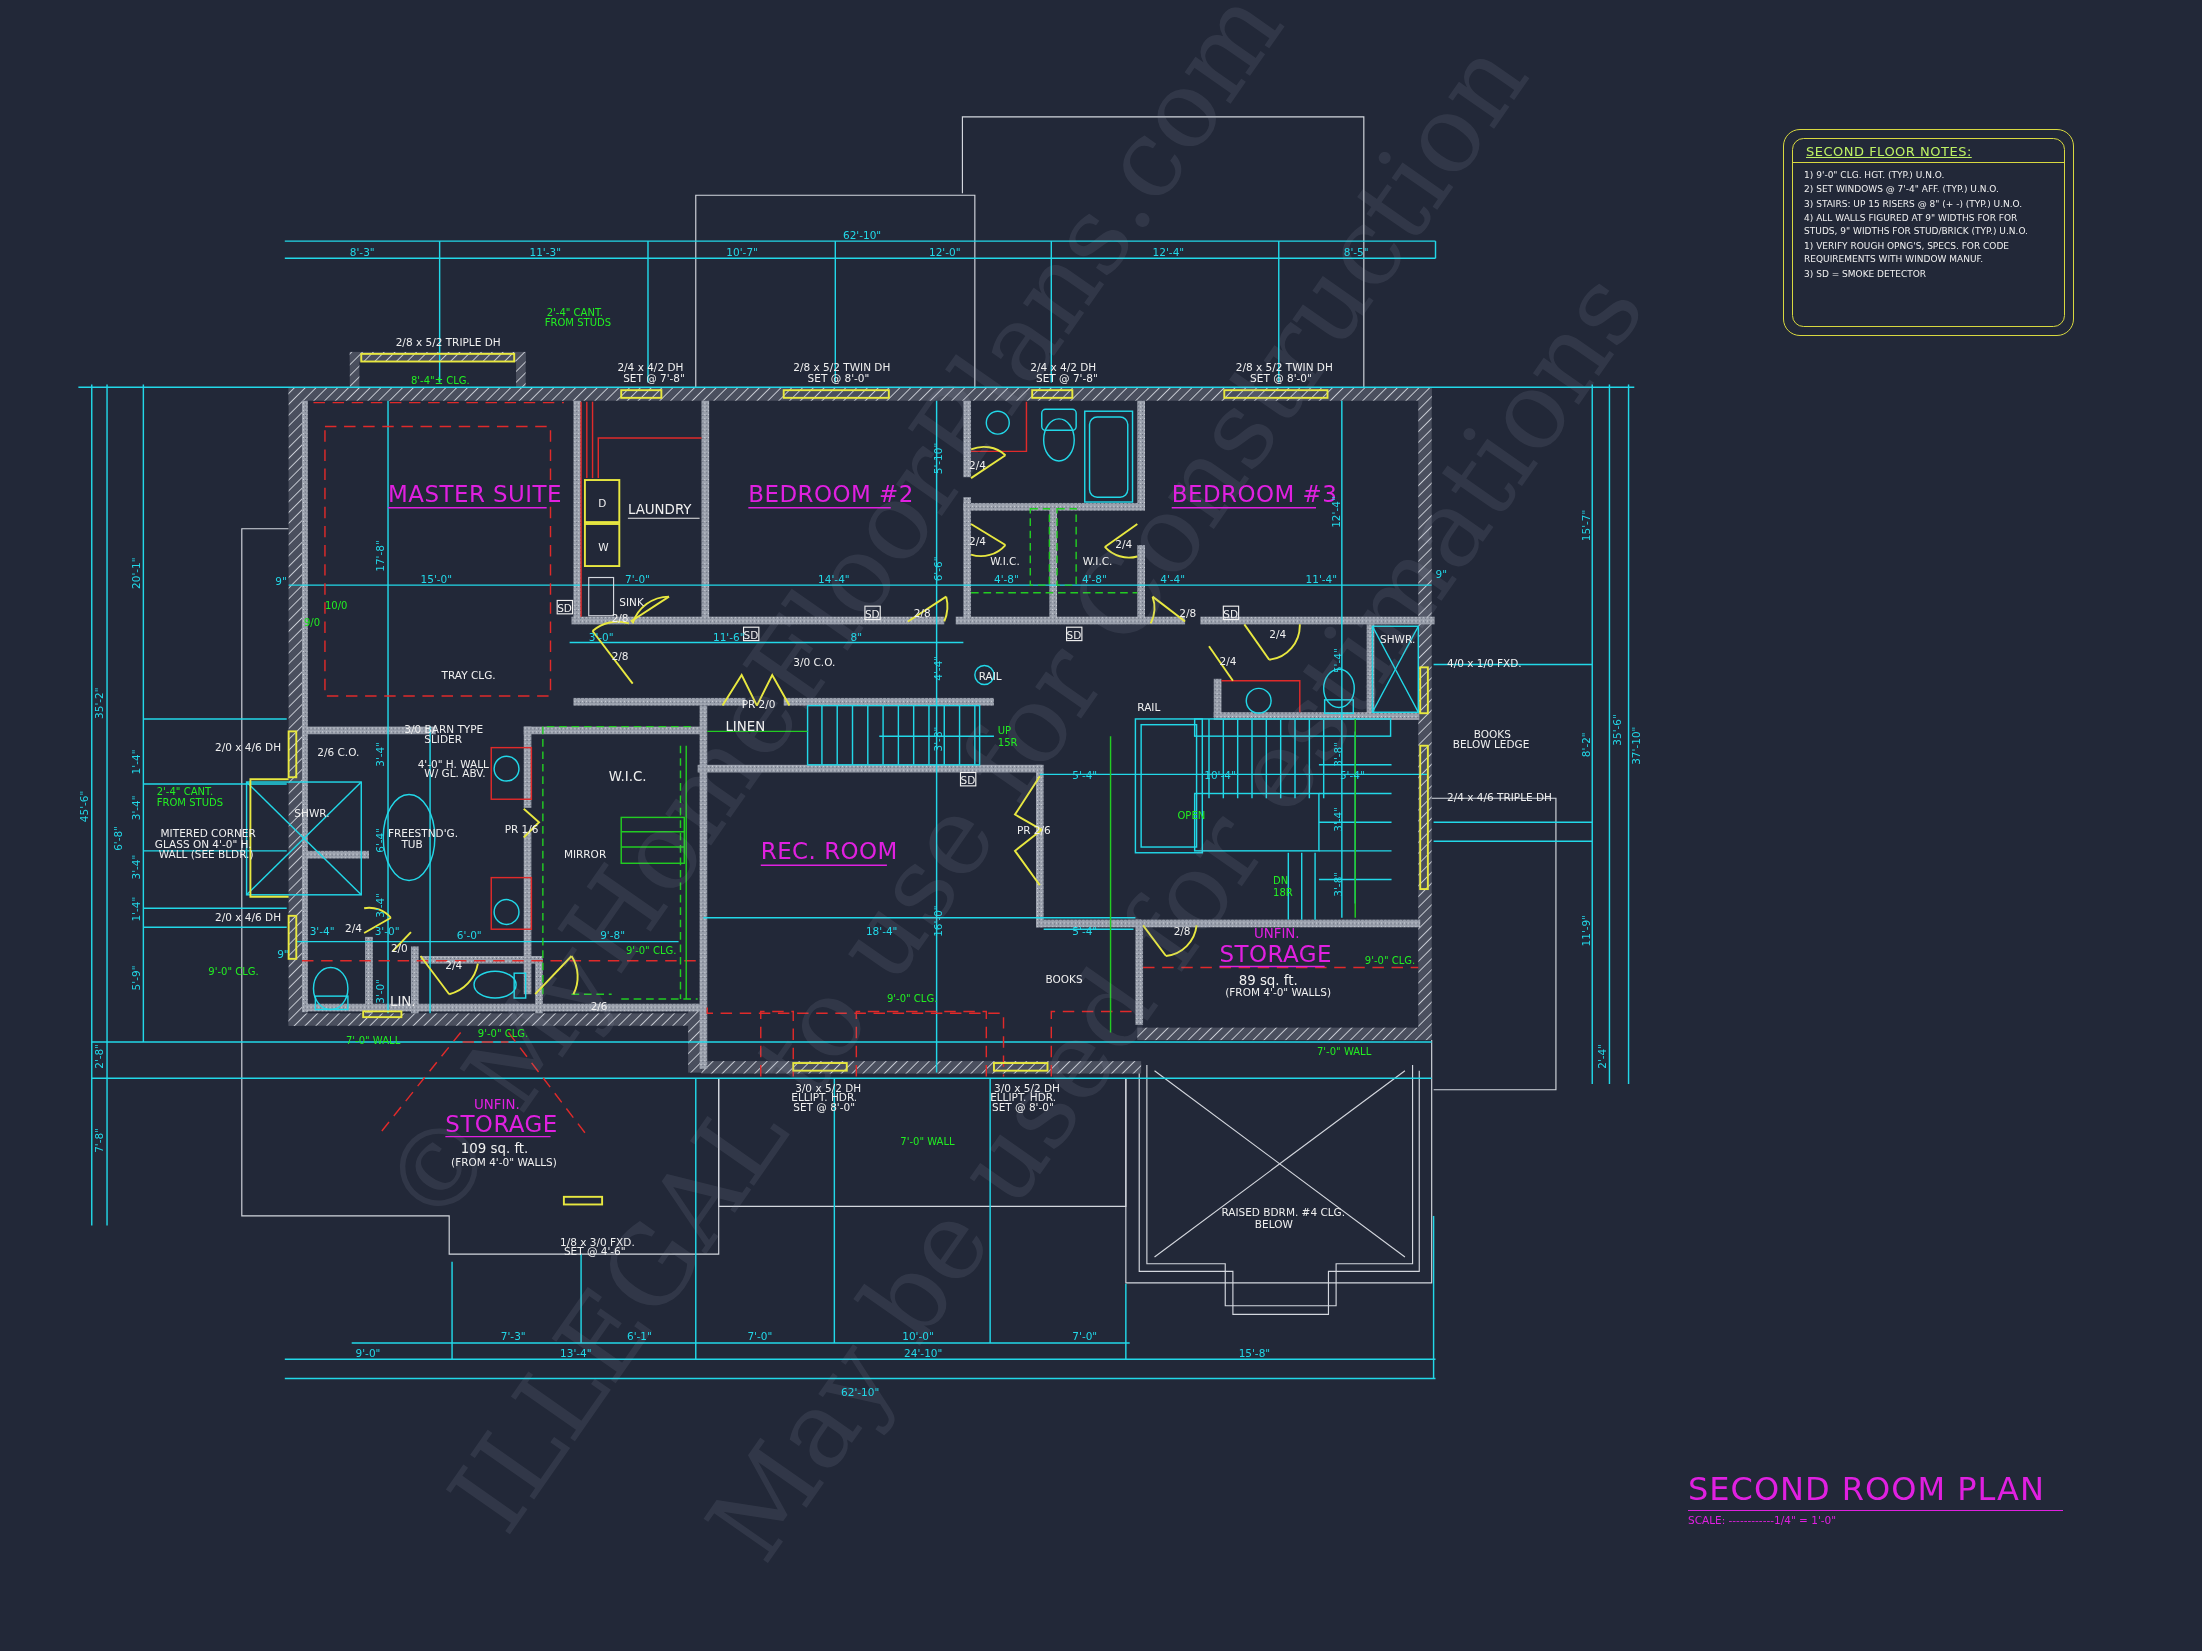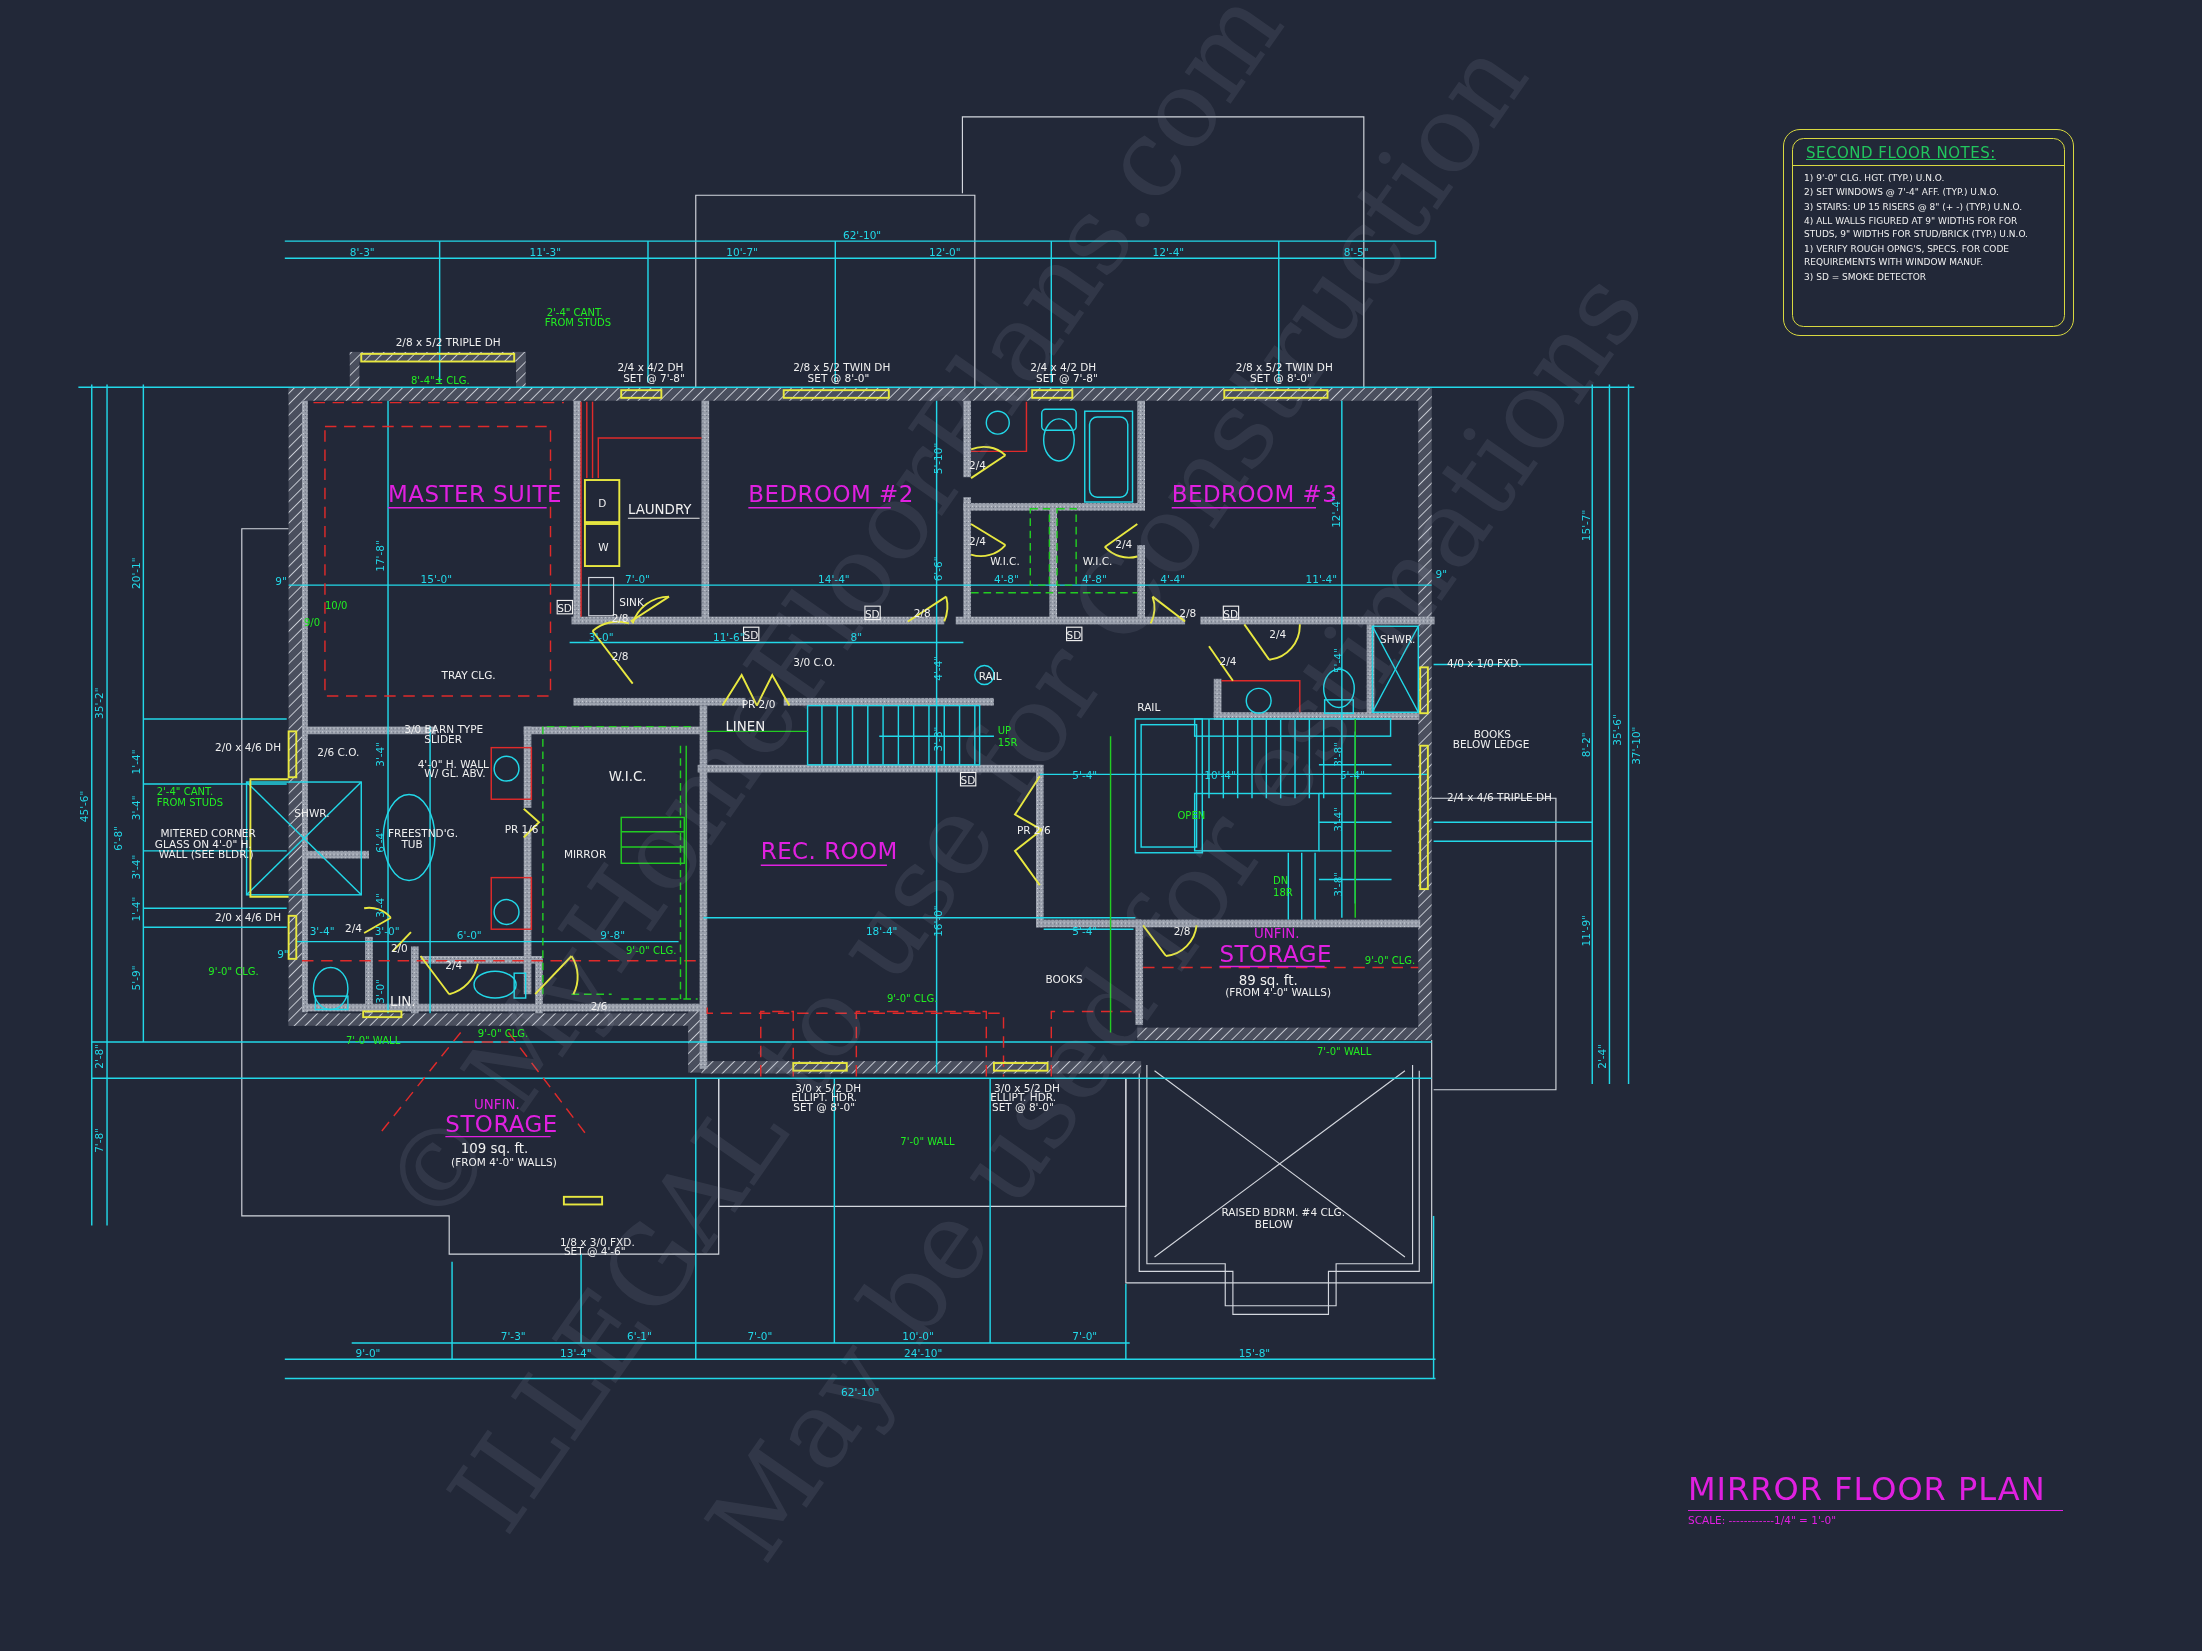--- a/index.html
+++ b/index.html
@@ -14,21 +14,21 @@
   .cy { stroke:#22d8e8; stroke-width:1.5; fill:none; }
   .wh { stroke:#d4d7de; stroke-width:1.2; fill:none; }
   .yl { stroke:#e8e840; stroke-width:2; fill:none; }
   .rd { stroke:#e02a2a; stroke-width:1.5; fill:none; stroke-dasharray:12 8; }
   .gr { stroke:#22cc22; stroke-width:1.5; fill:none; }
   .grd { stroke:#22cc22; stroke-width:1.5; fill:none; stroke-dasharray:8 5; }
   .mg { stroke:#e020e0; stroke-width:1.5; }
   .wm { fill:#9aa0b4; opacity:0.13; font-family:"DejaVu Serif", serif; font-size:112px; }
   #notes { position:absolute; left:1783px; top:129px; width:289px; height:205px; border:1.9px solid #d8d840; border-radius:17px; }
   #notes-inner { position:absolute; left:7.6px; top:7.6px; right:7.6px; bottom:7.6px; border:1.9px solid #d8d840; border-radius:11.5px; }
-  #notes-title { color:#22c55e; font-size:15px; padding:5.7px 13.4px 2.9px 13.4px; border-bottom:1.9px solid #d8d840; text-decoration:underline; letter-spacing:0.5px; }
+  #notes-title { color:#bef264; font-size:13px; padding:5.7px 13.4px 2.9px 13.4px; border-bottom:1.9px solid #d8d840; text-decoration:underline; letter-spacing:0.5px; }
   #notes ol { list-style:none; margin:5.7px 0 0 0; padding:0 11.5px; }
   #notes li { color:#f0f0f0; font-size:9px; line-height:13.4px; margin-bottom:1px; }
   #title-block { position:absolute; left:1688px; top:1470px; width:375px; }
   #title-main { color:#e020e0; font-size:32px; letter-spacing:1px; border-bottom:1.9px solid #e020e0; padding-bottom:1.9px; }
   #title-scale { color:#e020e0; font-size:10.5px; margin-top:2.9px; }
 </style>
 </head>
 <body>
 
 <svg id="plan" viewBox="0 0 2304 1728" xmlns="http://www.w3.org/2000/svg">
@@ -538,16 +538,16 @@
       <li>2) SET WINDOWS @ 7'-4" AFF. (TYP.) U.N.O.</li>
       <li>3) STAIRS: UP 15 RISERS @ 8" (+ -) (TYP.) U.N.O.</li>
       <li>4) ALL WALLS FIGURED AT 9" WIDTHS FOR FOR STUDS, 9" WIDTHS FOR STUD/BRICK (TYP.) U.N.O.</li>
       <li>1) VERIFY ROUGH OPNG'S, SPECS. FOR CODE REQUIREMENTS WITH WINDOW MANUF.</li>
       <li>3) SD = SMOKE DETECTOR</li>
     </ol>
   </div>
 </div>
 
 <div id="title-block">
-  <div id="title-main">MIRROR FLOOR PLAN</div>
+  <div id="title-main">SECOND ROOM PLAN</div>
   <div id="title-scale">SCALE: ------------1/4" = 1'-0"</div>
 </div>
 
 
 </body></html>

